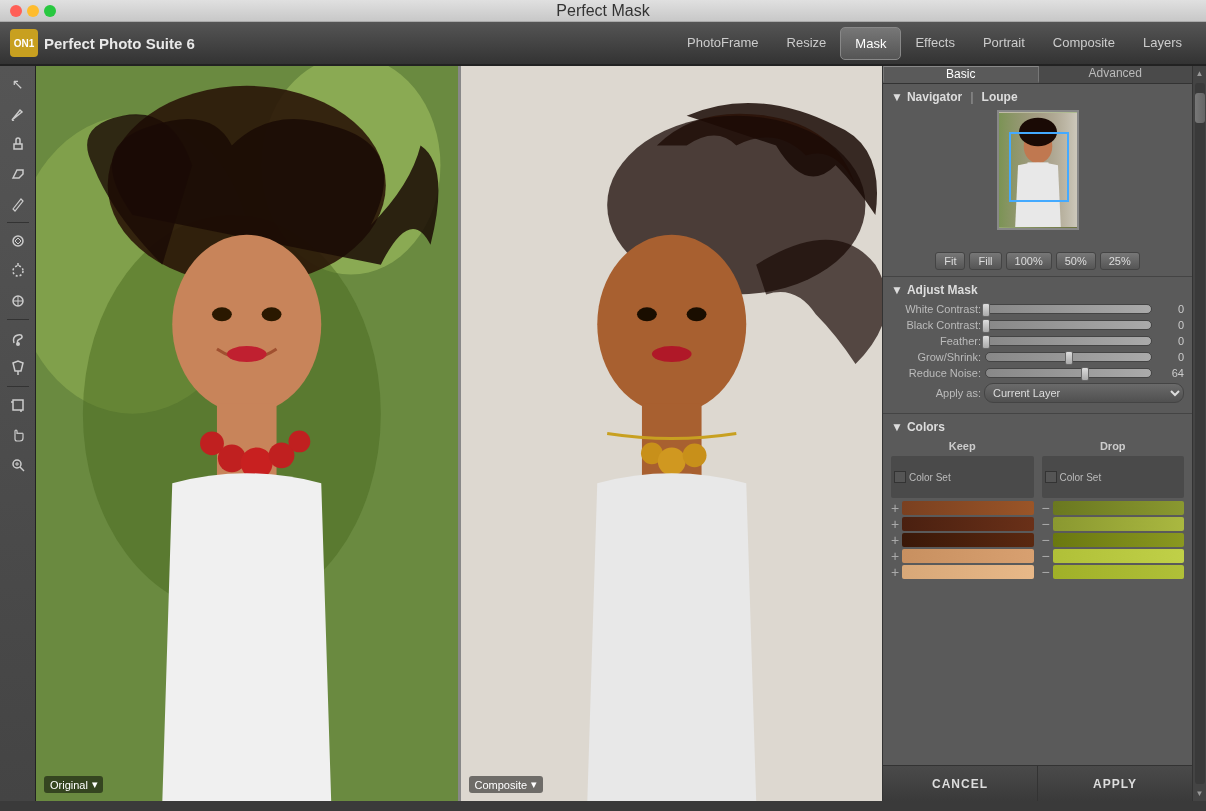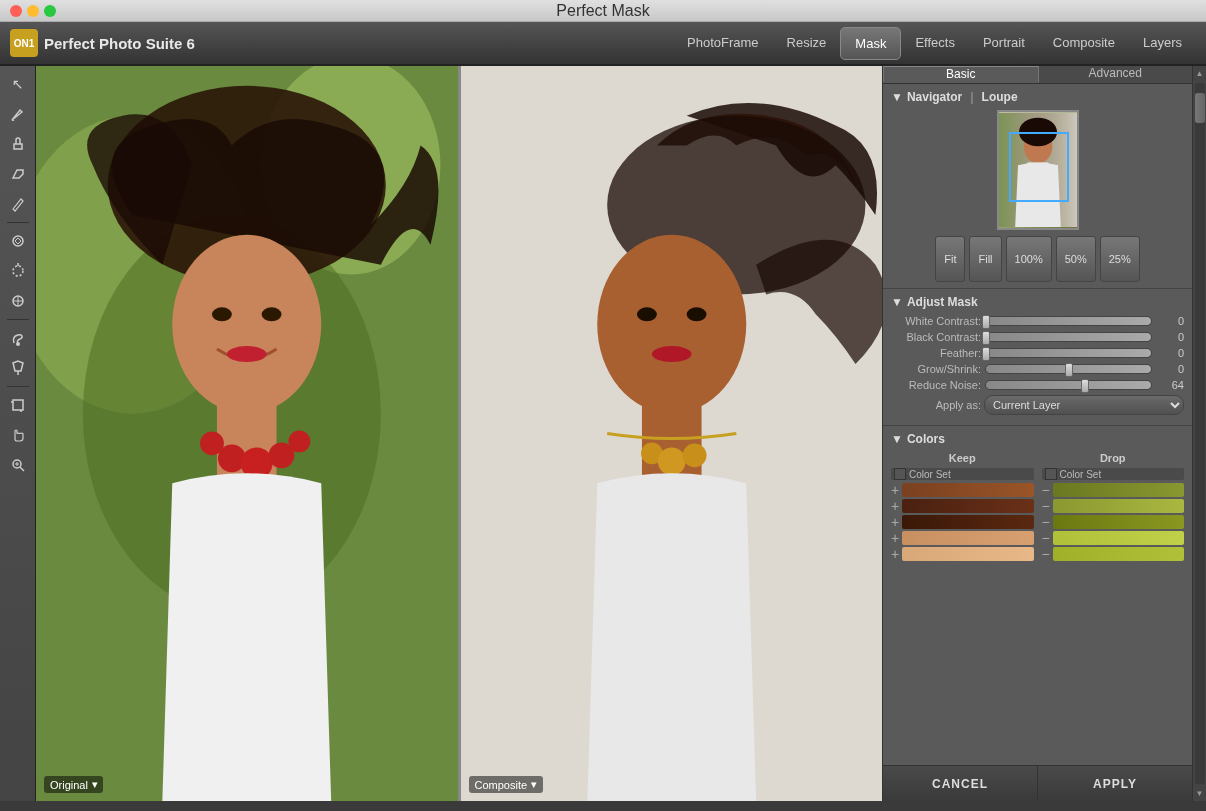--- a/index.html
+++ b/index.html
@@ -105,22 +105,22 @@
       border: 2px solid #888; position: relative; overflow: hidden;
     }
     .thumb-box {
       position: absolute; border: 2px solid #4af; top: 20px; left: 10px;
       width: 60px; height: 70px;
     }
 
     .zoom-buttons { display: flex; justify-content: center; gap: 4px; }
     .zoom-btn {
       background: linear-gradient(to bottom, #777, #555);
-      border: 1px solid #444; color: #ddd; padding: 16px 8px;
-      font-size: 11px; cursor: pointer; border-radius: 3px;
+      border: 1px solid #444; color: #ddd; padding: 2px 8px;
+      font-size: 11px; cursor: pointer; border-radius: 3px; margin-top: 16px;
     }
 
     
     #adjust-section { padding: 6px 8px; border-bottom: 1px solid #444; flex-shrink: 0; }
     .slider-row {
       display: flex; align-items: center; margin-bottom: 4px; gap: 4px;
     }
     .slider-label {
       text-align: right; color: #bbb; font-size: 11px;
       min-width: 90px; flex-shrink: 0;
@@ -152,21 +152,21 @@
     .colors-col { flex: 1; }
     .colors-col-header {
       text-align: center; font-size: 11px; color: #ccc; margin-bottom: 4px;
       font-weight: bold;
     }
     .color-set-row {
       display: flex; align-items: center; gap: 3px; margin-bottom: 3px;
     }
     .color-set-label {
       font-size: 10px; color: #bbb; flex: 1;
-      background: #4a4a4a; padding: 0 3px; border-radius: 2px;
+      background: #4a4a4a; padding: 15px 3px; border-radius: 2px;
       display: flex; align-items: center; gap: 3px;
     }
     .color-swatch-small { width: 12px; height: 12px; background: #555; border: 1px solid #333; }
     .color-row {
       display: flex; align-items: center; margin-bottom: 2px; gap: 3px;
     }
     .color-pm { color: #aaa; font-size: 14px; line-height: 1; cursor: pointer; }
     .color-bar { flex: 1; height: 14px; border-radius: 2px; }
 
     

